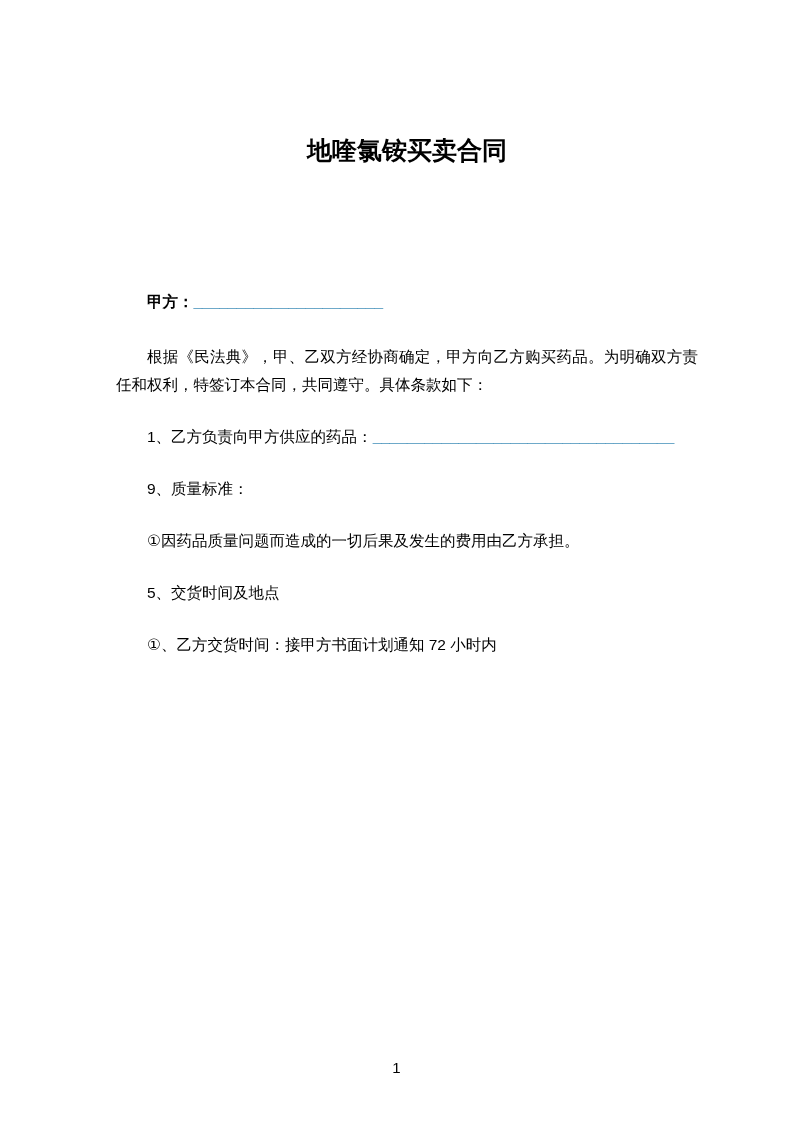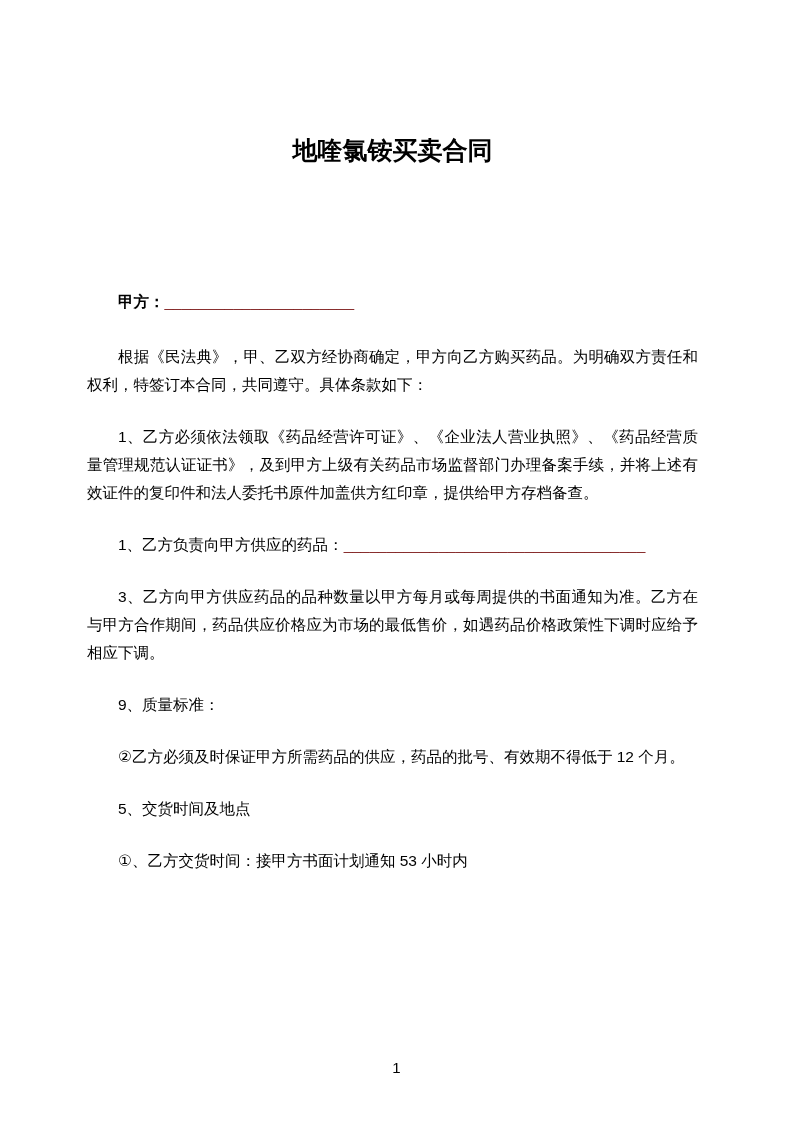--- a/index.html
+++ b/index.html
@@ -5,21 +5,21 @@
   html, body {
     margin: 0;
     padding: 0;
     background: #ffffff;
   }
   .page {
     position: relative;
     width: 793px;
     height: 1122px;
     box-sizing: border-box;
-    padding: 132px 95px 0 87px;
+    padding: 132px 95px 0 116px;
     background: #ffffff;
     color: #000000;
     font-family: "Liberation Sans", "DejaVu Sans", sans-serif;
     font-size: 15.5px;
     overflow: hidden;
   }
   .doc-title {
     margin: 0 0 120px 0;
     font-size: 25px;
     line-height: 36px;
@@ -33,22 +33,22 @@
     font-weight: bold;
   }
   .para {
     margin: 0 0 24px 0;
     line-height: 28px;
     text-indent: 2em;
     text-align: justify;
   }
   .blank {
     white-space: pre;
-    font-weight: normal;
-    color: #7f1d1d;
+    font-weight: bold;
+    color: #0369a1;
   }
   .page-number {
     position: absolute;
     bottom: 46px;
     left: 0;
     width: 100%;
     text-align: center;
     font-size: 15px;
     text-indent: 0;
   }
@@ -58,30 +58,28 @@
 
 <div class="page">
 
   <h1 class="doc-title">地喹氯铵买卖合同</h1>
 
   <p class="party-line"><span>甲方：</span><span class="blank">______________________</span></p>
 
 
   <p class="para">根据《民法典》，甲、乙双方经协商确定，甲方向乙方购买药品。为明确双方责任和权利，特签订本合同，共同遵守。具体条款如下：</p>
 
-  <p class="para">1、乙方必须依法领取《药品经营许可证》、《企业法人营业执照》、《药品经营质量管理规范认证证书》，及到甲方上级有关药品市场监督部门办理备案手续，并将上述有效证件的复印件和法人委托书原件加盖供方红印章，提供给甲方存档备查。</p>
 
   <p class="para"><span>1、乙方负责向甲方供应的药品：</span><span class="blank">___________________________________</span></p>
 
-  <p class="para">3、乙方向甲方供应药品的品种数量以甲方每月或每周提供的书面通知为准。乙方在与甲方合作期间，药品供应价格应为市场的最低售价，如遇药品价格政策性下调时应给予相应下调。</p>
 
   <p class="para">9、质量标准：</p>
 
+  <p class="para">①因药品质量问题而造成的一切后果及发生的费用由乙方承担。</p>
 
-  <p class="para">②乙方必须及时保证甲方所需药品的供应，药品的批号、有效期不得低于 12 个月。</p>
 
   <p class="para">5、交货时间及地点</p>
 
-  <p class="para">①、乙方交货时间：接甲方书面计划通知 53 小时内</p>
+  <p class="para">①、乙方交货时间：接甲方书面计划通知 72 小时内</p>
 
   <div class="page-number">1</div>
 
 </div>
 
 </body></html>

